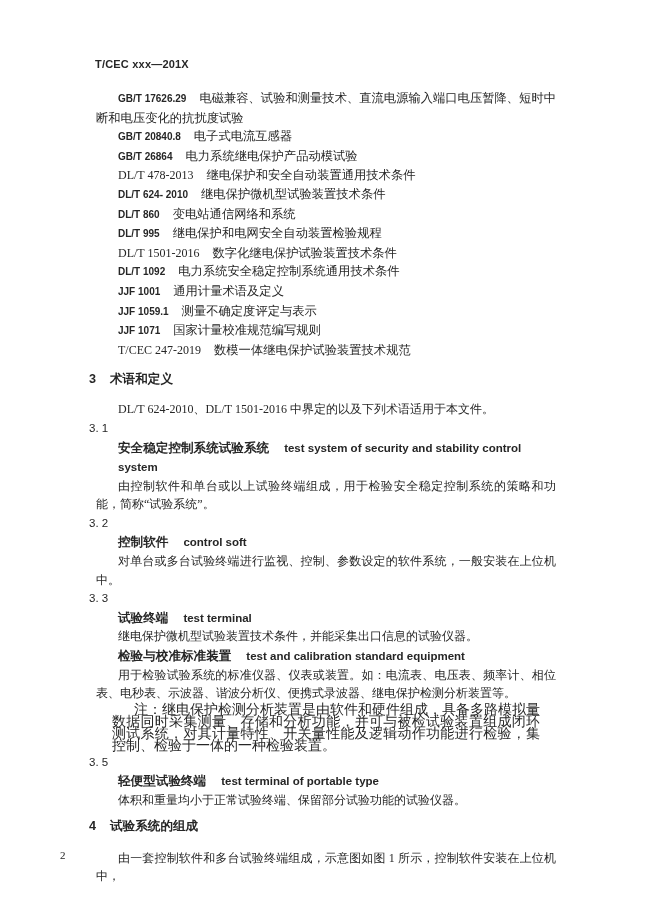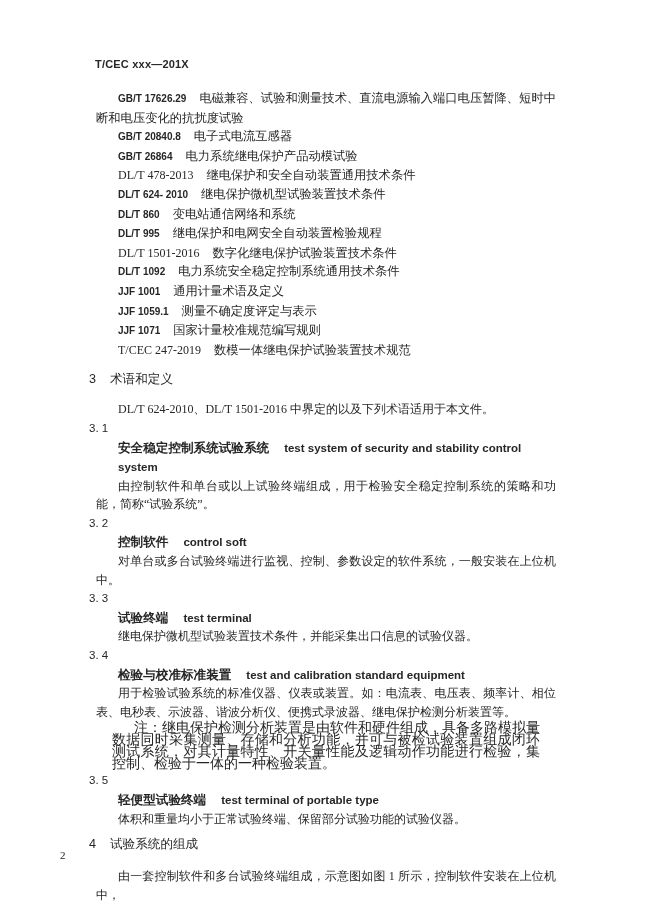--- a/index.html
+++ b/index.html
@@ -42,21 +42,21 @@
     white-space: nowrap;
   }
   .ref-code.serif {
     font-family: "Liberation Serif", "DejaVu Serif", serif;
     font-weight: 400;
     font-size: 12px;
   }
   
   .sec-heading {
     font-family: "Liberation Sans", "DejaVu Sans", sans-serif;
-    font-weight: 400;
+    font-weight: 700;
     font-size: 12.6px;
     line-height: 17px;
     margin-left: -7px;
   }
   .sec-heading .sec-num { margin-right: 14px; }
   #sec3-heading { margin-top: 12px; margin-bottom: 12px; }
   #sec4-heading { margin-top: 8px;  margin-bottom: 14px; }
   
   .body-par {
     font-size: 12px;
@@ -141,21 +141,20 @@
     <p class="body-par">对单台或多台试验终端进行监视、控制、参数设定的软件系统，一般安装在上位机中。</p>
   </div>
 
   <div class="clause">
     <p class="clause-num">3. 3</p>
     <p class="term-line"><span class="term-zh">试验终端</span><span class="term-en">test terminal</span></p>
     <p class="body-par">继电保护微机型试验装置技术条件，并能采集出口信息的试验仪器。</p>
   </div>
 
   <div class="clause">
-    <p class="clause-num">3. 4</p>
     <p class="term-line"><span class="term-zh">检验与校准标准装置</span><span class="term-en">test and calibration standard equipment</span></p>
     <p class="body-par">用于检验试验系统的标准仪器、仪表或装置。如：电流表、电压表、频率计、相位表、电秒表、示波器、谐波分析仪、便携式录波器、继电保护检测分析装置等。</p>
     <p class="note-par">注：继电保护检测分析装置是由软件和硬件组成，具备多路模拟量数据同时采集测量、存储和分析功能，并可与被检试验装置组成闭环测试系统，对其计量特性、开关量性能及逻辑动作功能进行检验，集控制、检验于一体的一种检验装置。</p>
   </div>
 
   <div class="clause">
     <p class="clause-num">3. 5</p>
     <p class="term-line"><span class="term-zh">轻便型试验终端</span><span class="term-en">test terminal of portable type</span></p>
     <p class="body-par">体积和重量均小于正常试验终端、保留部分试验功能的试验仪器。</p>
   </div>

